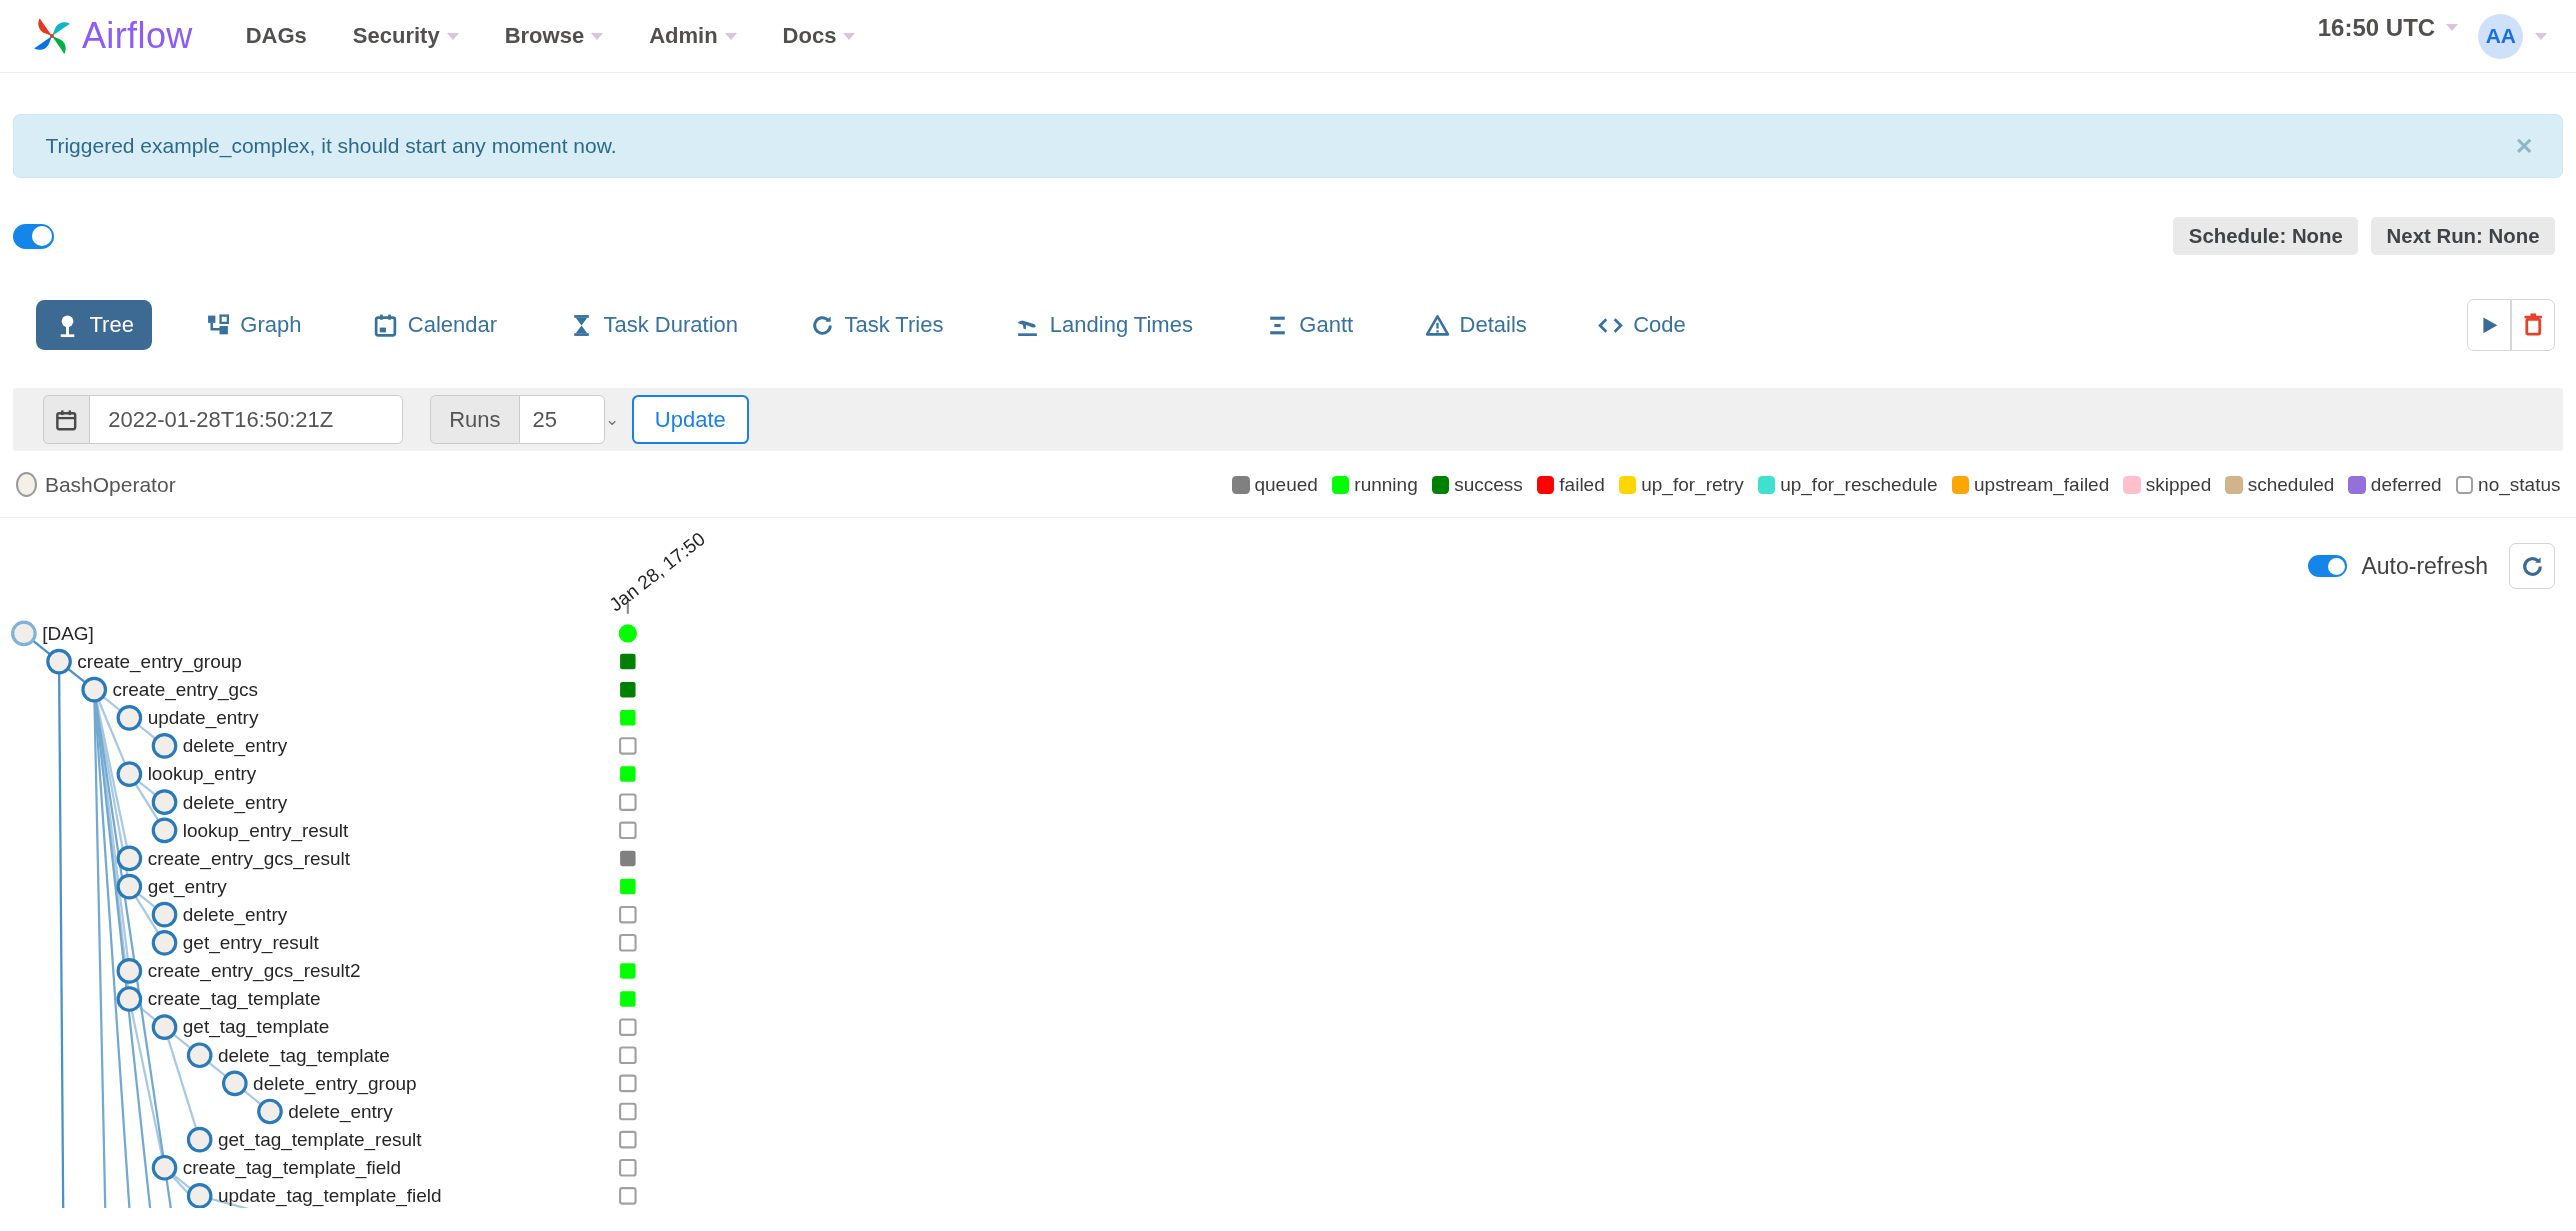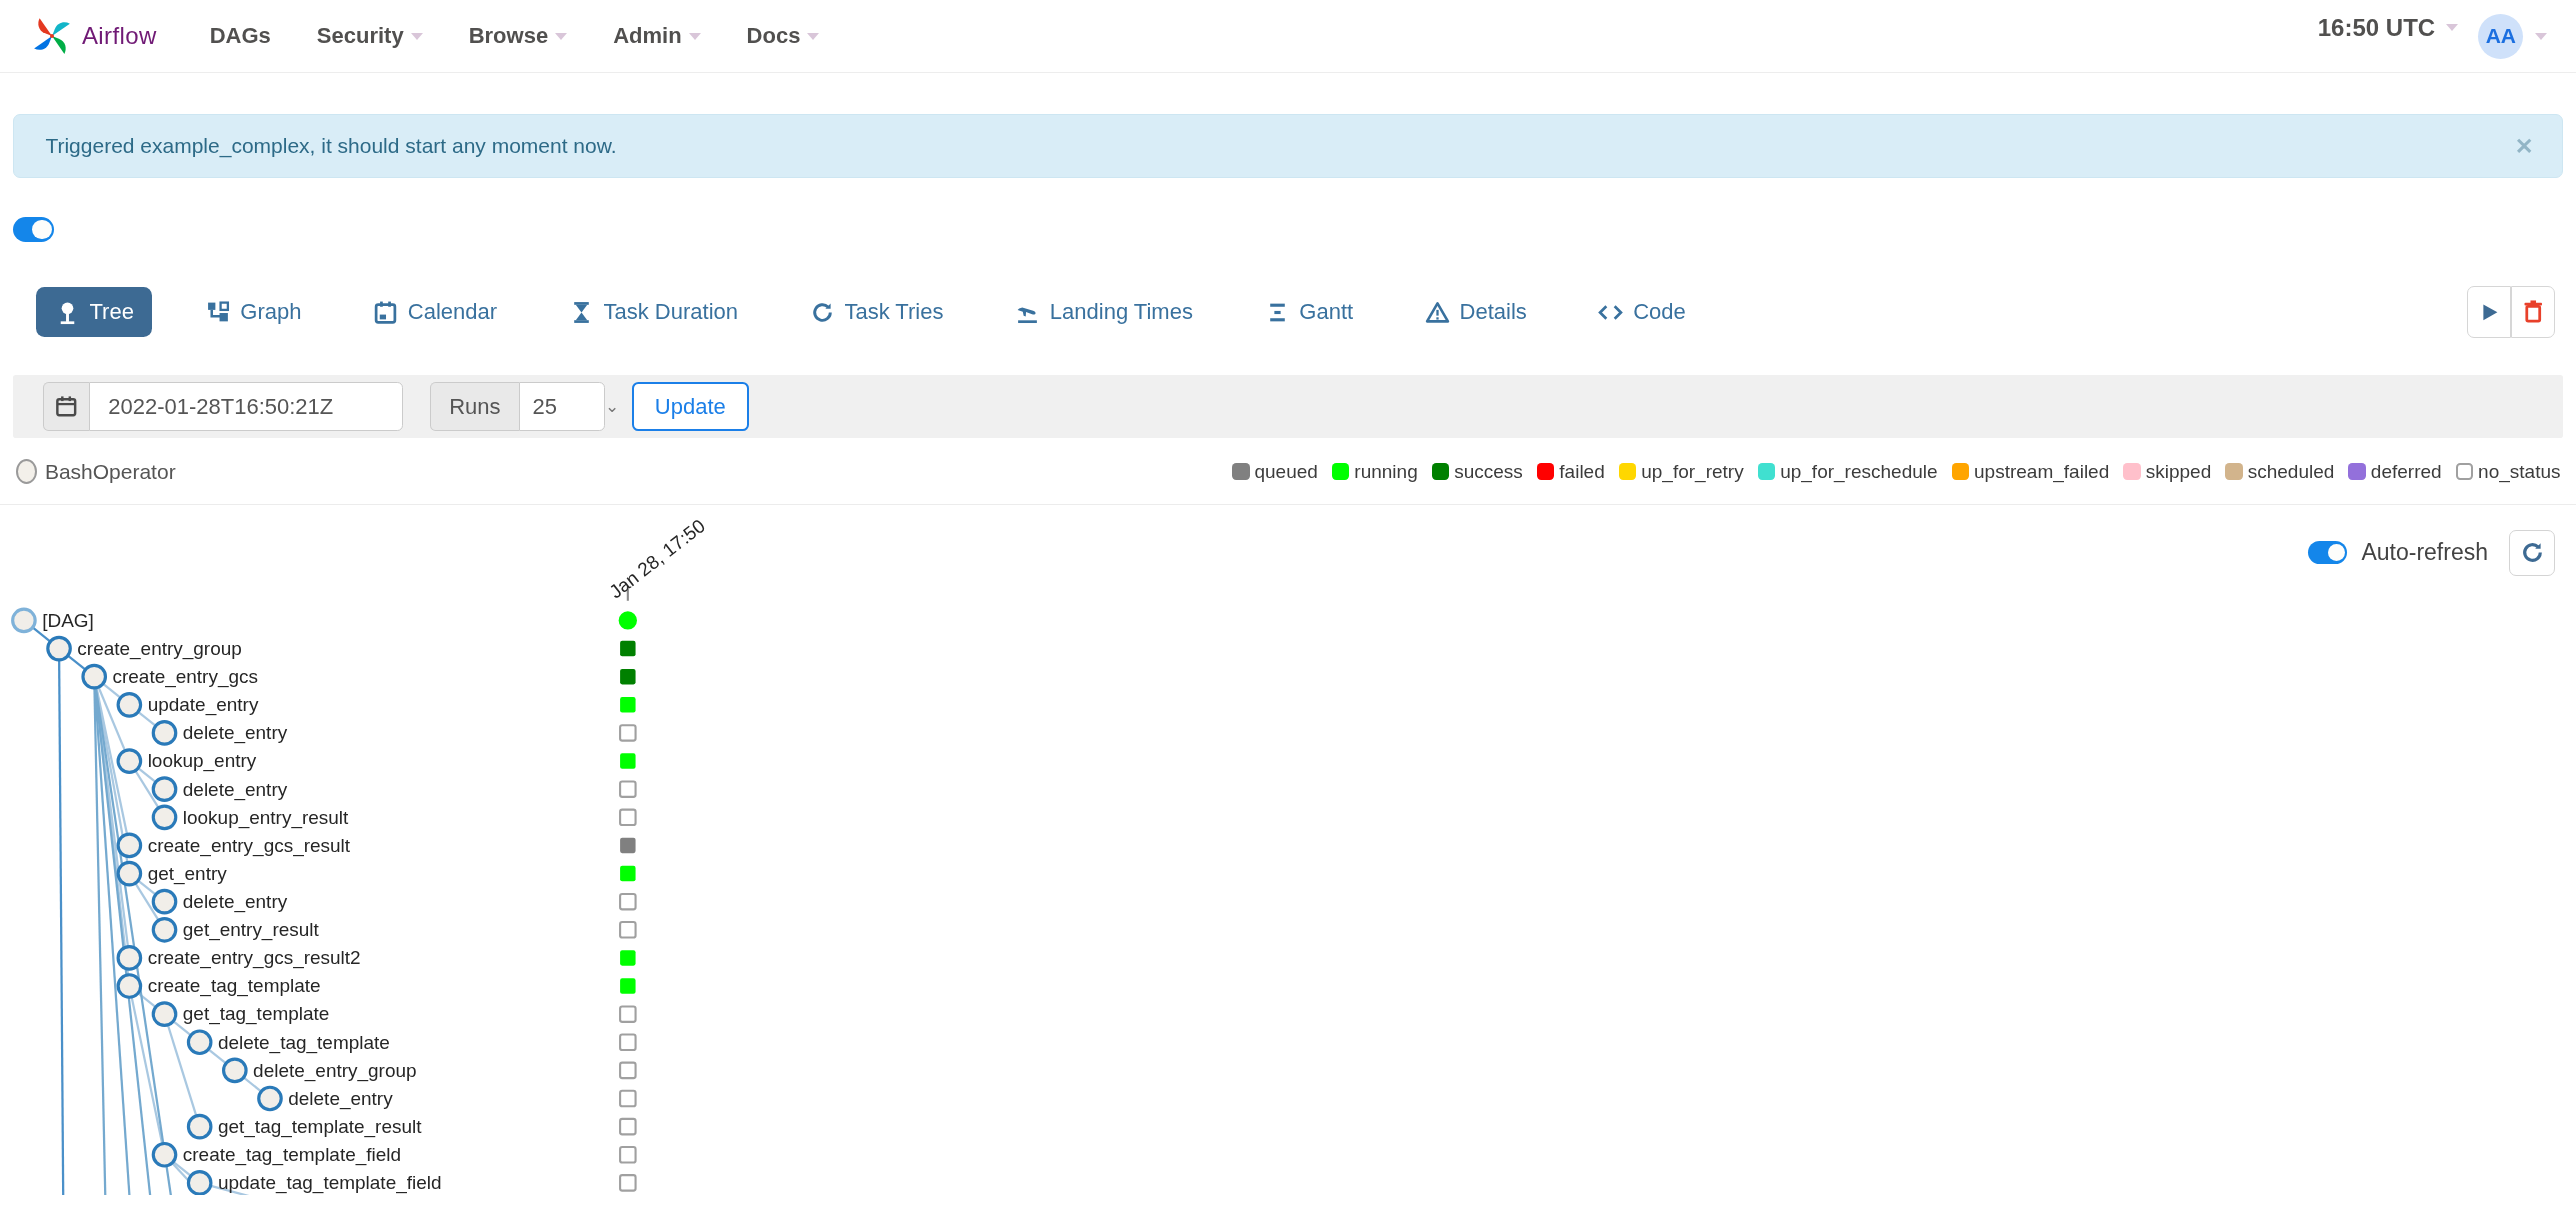--- a/index.html
+++ b/index.html
@@ -3,21 +3,21 @@
 <meta charset="utf-8">
 <style>
   * { margin:0; padding:0; box-sizing:border-box; }
   html,body { width:2576px; height:1231px; background:#fff; overflow:hidden;
     font-family:"Liberation Sans", sans-serif; }
 
   
   .navbar { height:73px; display:flex; align-items:center; padding:0 29.5px;
     background:#fff; border-bottom:1.4px solid #ededed; }
   .brand { display:flex; align-items:center; gap:8.4px; margin-right:53px; }
-  .brand-name { font-size:24px; color:#701a75; letter-spacing:0.4px; }
+  .brand-name { font-size:36px; color:#8b5cf6; letter-spacing:0.4px; }
   .nav-items { display:flex; align-items:center; gap:46px; list-style:none; }
   .nav-item { display:flex; align-items:center; gap:7px; font-size:22px;
     font-weight:bold; color:#51504f; cursor:pointer; }
   .caret { width:0; height:0; border-left:6.3px solid transparent;
     border-right:6.3px solid transparent; border-top:7.7px solid #d9c6d9; }
   .nav-right { margin-left:auto; display:flex; align-items:flex-start; gap:20px; }
   .clock { display:flex; align-items:center; gap:11.2px; font-size:24px;
     font-weight:bold; color:#51504f; }
   .avatar-wrap { display:flex; align-items:center; gap:11.2px; }
   .avatar { width:45px; height:45px; border-radius:50%; background:#cfe1fa;
@@ -151,20 +151,24 @@
   </div>
 </div>
 
 <div class="alert">
   <span class="alert-text">Triggered example_complex, it should start any moment now.</span>
   <span class="alert-close">✕</span>
 </div>
 
 <div class="dag-header">
   <div class="toggle"></div>
+  <div class="badges">
+    <span class="badge">Schedule: None</span>
+    <span class="badge">Next Run: None</span>
+  </div>
 </div>
 
 <div class="tabs-row">
   <div class="tabs">
       <div class="tab active">
         <svg viewBox="0 0 24 24">
           <circle cx="12" cy="8" r="5.6" fill="currentColor"></circle>
           <rect x="10.6" y="13" width="2.8" height="8" fill="currentColor"></rect>
           <rect x="5.5" y="20.5" width="13" height="2.6" fill="currentColor"></rect>
         </svg>

